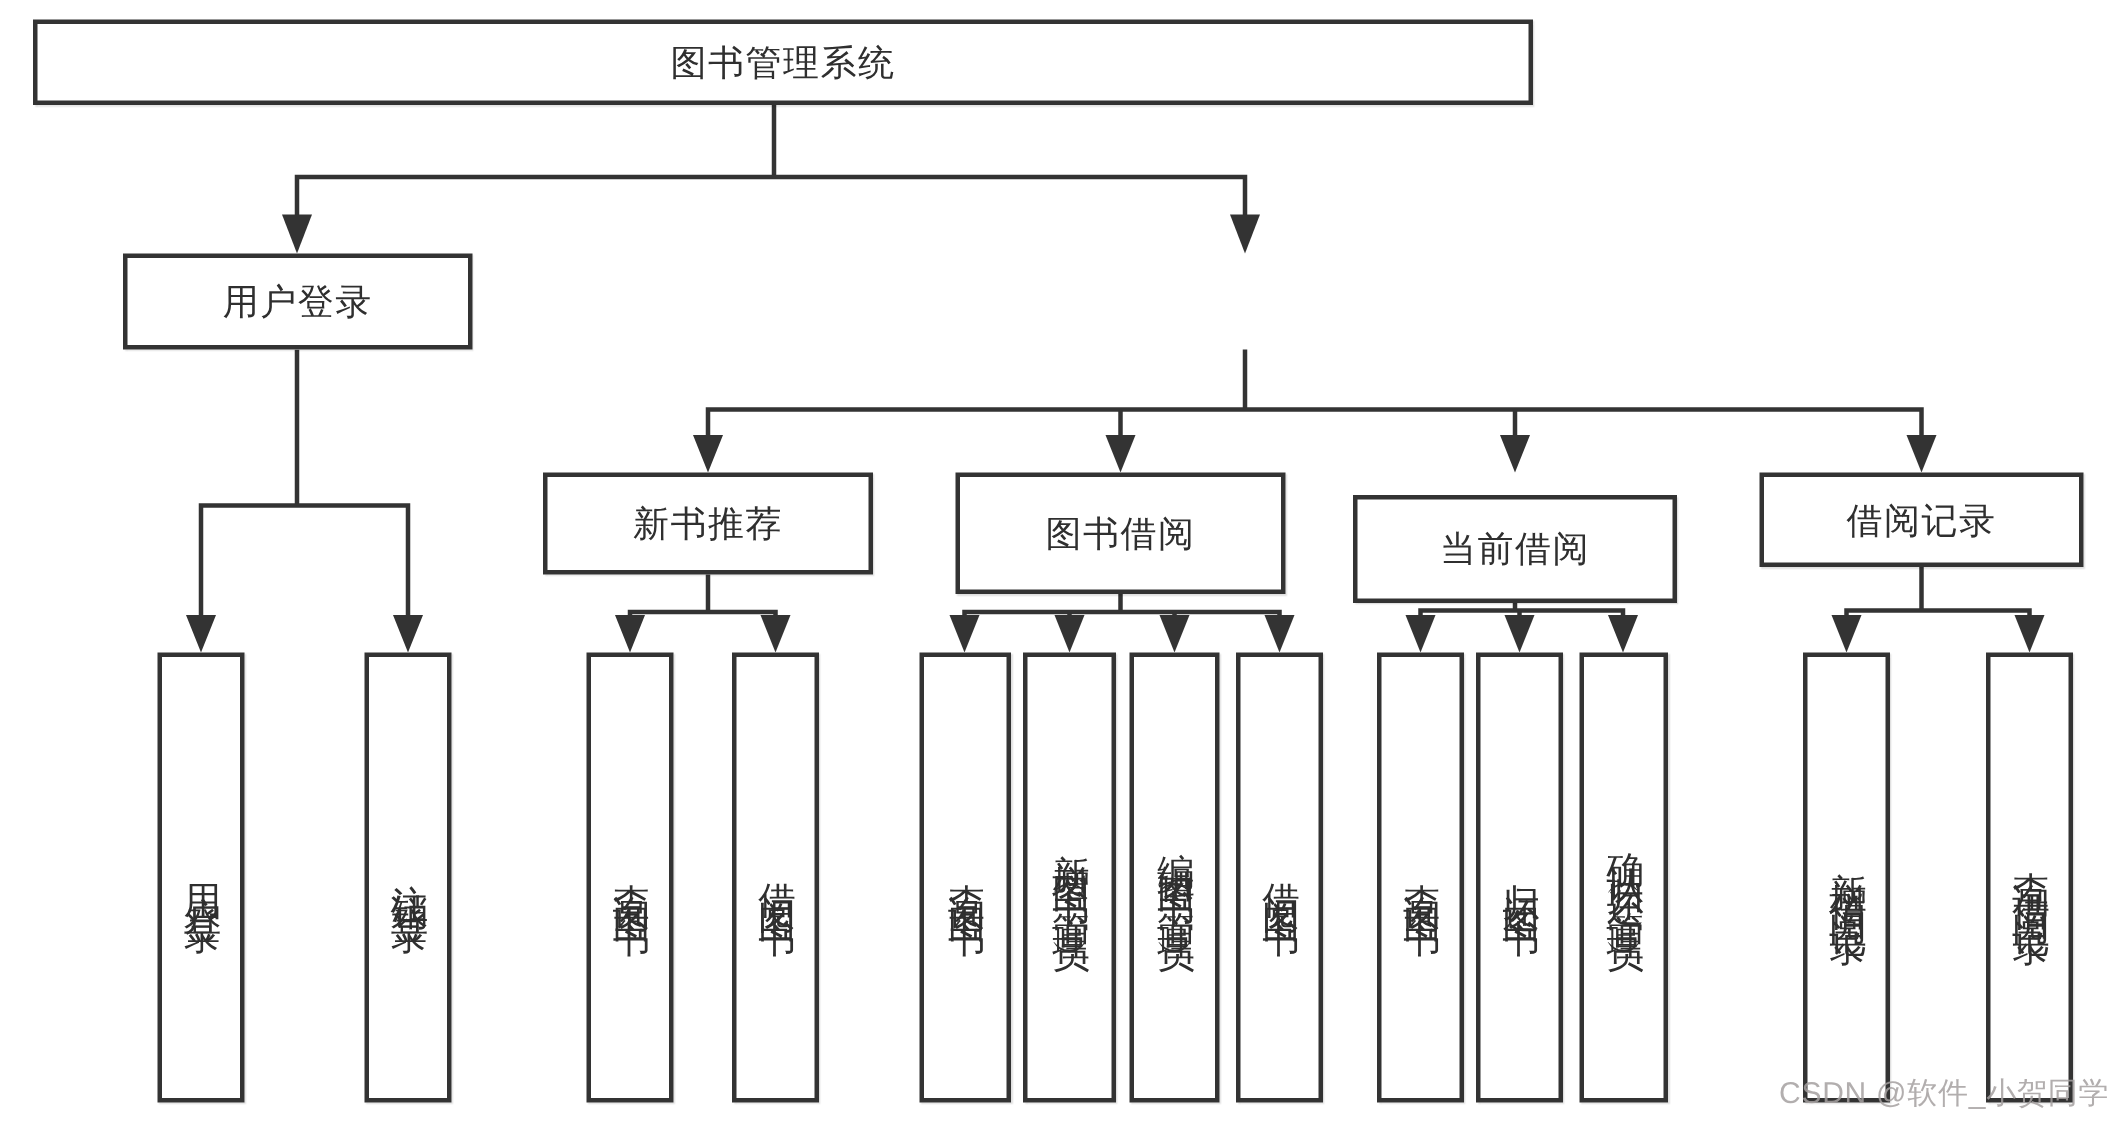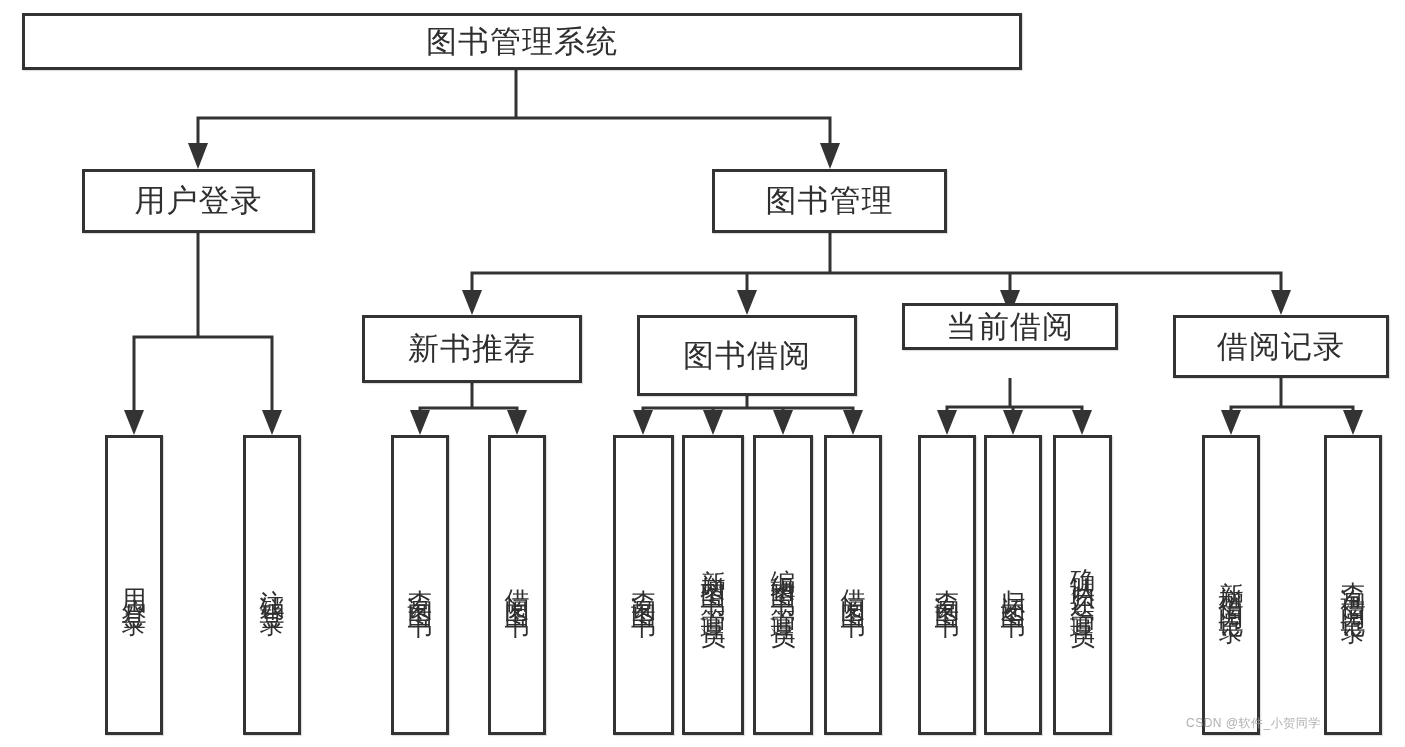--- a/index.html
+++ b/index.html
@@ -14,36 +14,36 @@
   .node{
     position:absolute;
     box-sizing:border-box;
     border:3px solid #333333;
     background:#ffffff;
     display:flex;align-items:center;justify-content:center;
     color:#2f2f2f;
     z-index:2;
     box-shadow:1px 1px 1px rgba(0,0,0,0.12);
   }
-  .h-node{font-size:31px;letter-spacing:1px;white-space:nowrap;}
+  .h-node{font-size:24px;letter-spacing:1px;white-space:nowrap;}
   .leaf{z-index:2;}
   .leaf span{
     writing-mode:vertical-lr;
     text-orientation:upright;
     font-size:25px;
     letter-spacing:8px;
     line-height:1;
     color:#2f2f2f;
     white-space:nowrap;
   }
   #watermark{
     position:absolute;
     left:1186px;top:715px;
     z-index:5;
-    font-size:12px;
+    font-size:20px;
     letter-spacing:0.5px;
     color:rgba(165,160,160,0.85);
     white-space:nowrap;
   }
 </style>
 </head>
 <body>
 
 <div id="canvas">
 
@@ -99,31 +99,28 @@
     </g>
   </svg>
 
   <div class="node h-node" style="left:22px;top:13px;width:1000px;height:57px;">
     <span>图书管理系统</span>
   </div>
 
   <div class="node h-node" style="left:82px;top:169px;width:233px;height:64px;">
     <span>用户登录</span>
   </div>
-  <div class="node h-node" style="left:712px;top:169px;width:235px;height:64px;">
-    <span>图书管理</span>
-  </div>
 
   <div class="node h-node" style="left:362px;top:315px;width:220px;height:68px;">
     <span>新书推荐</span>
   </div>
   <div class="node h-node" style="left:637px;top:315px;width:220px;height:81px;">
     <span>图书借阅</span>
   </div>
-  <div class="node h-node" style="left:902px;top:303px;width:216px;height:47px;">
+  <div class="node h-node" style="left:902px;top:330px;width:216px;height:72px;">
     <span>当前借阅</span>
   </div>
   <div class="node h-node" style="left:1173px;top:315px;width:216px;height:63px;">
     <span>借阅记录</span>
   </div>
 
   <div class="node leaf" style="left:105px;top:435px;width:58px;height:300px;">
     <span>用户登录</span>
   </div>
   <div class="node leaf" style="left:243px;top:435px;width:58px;height:300px;">

